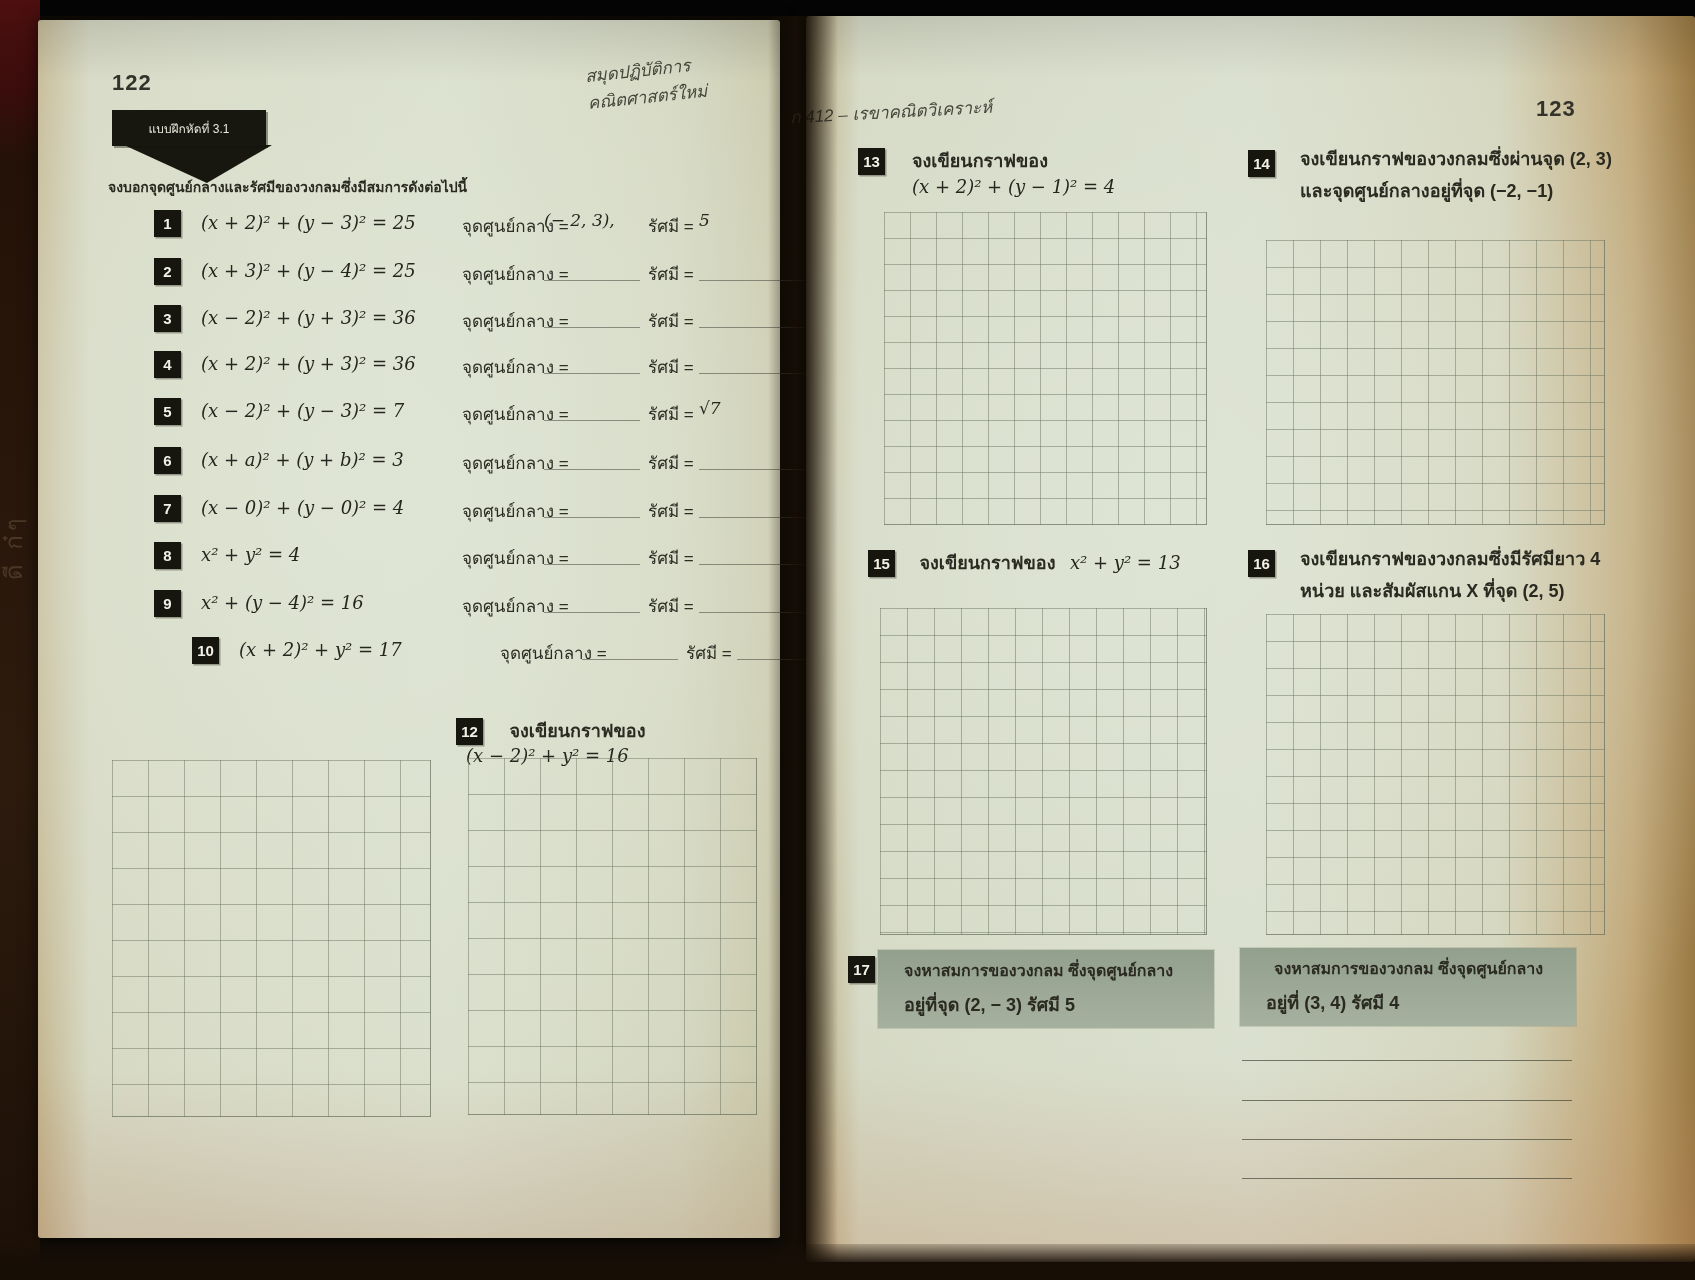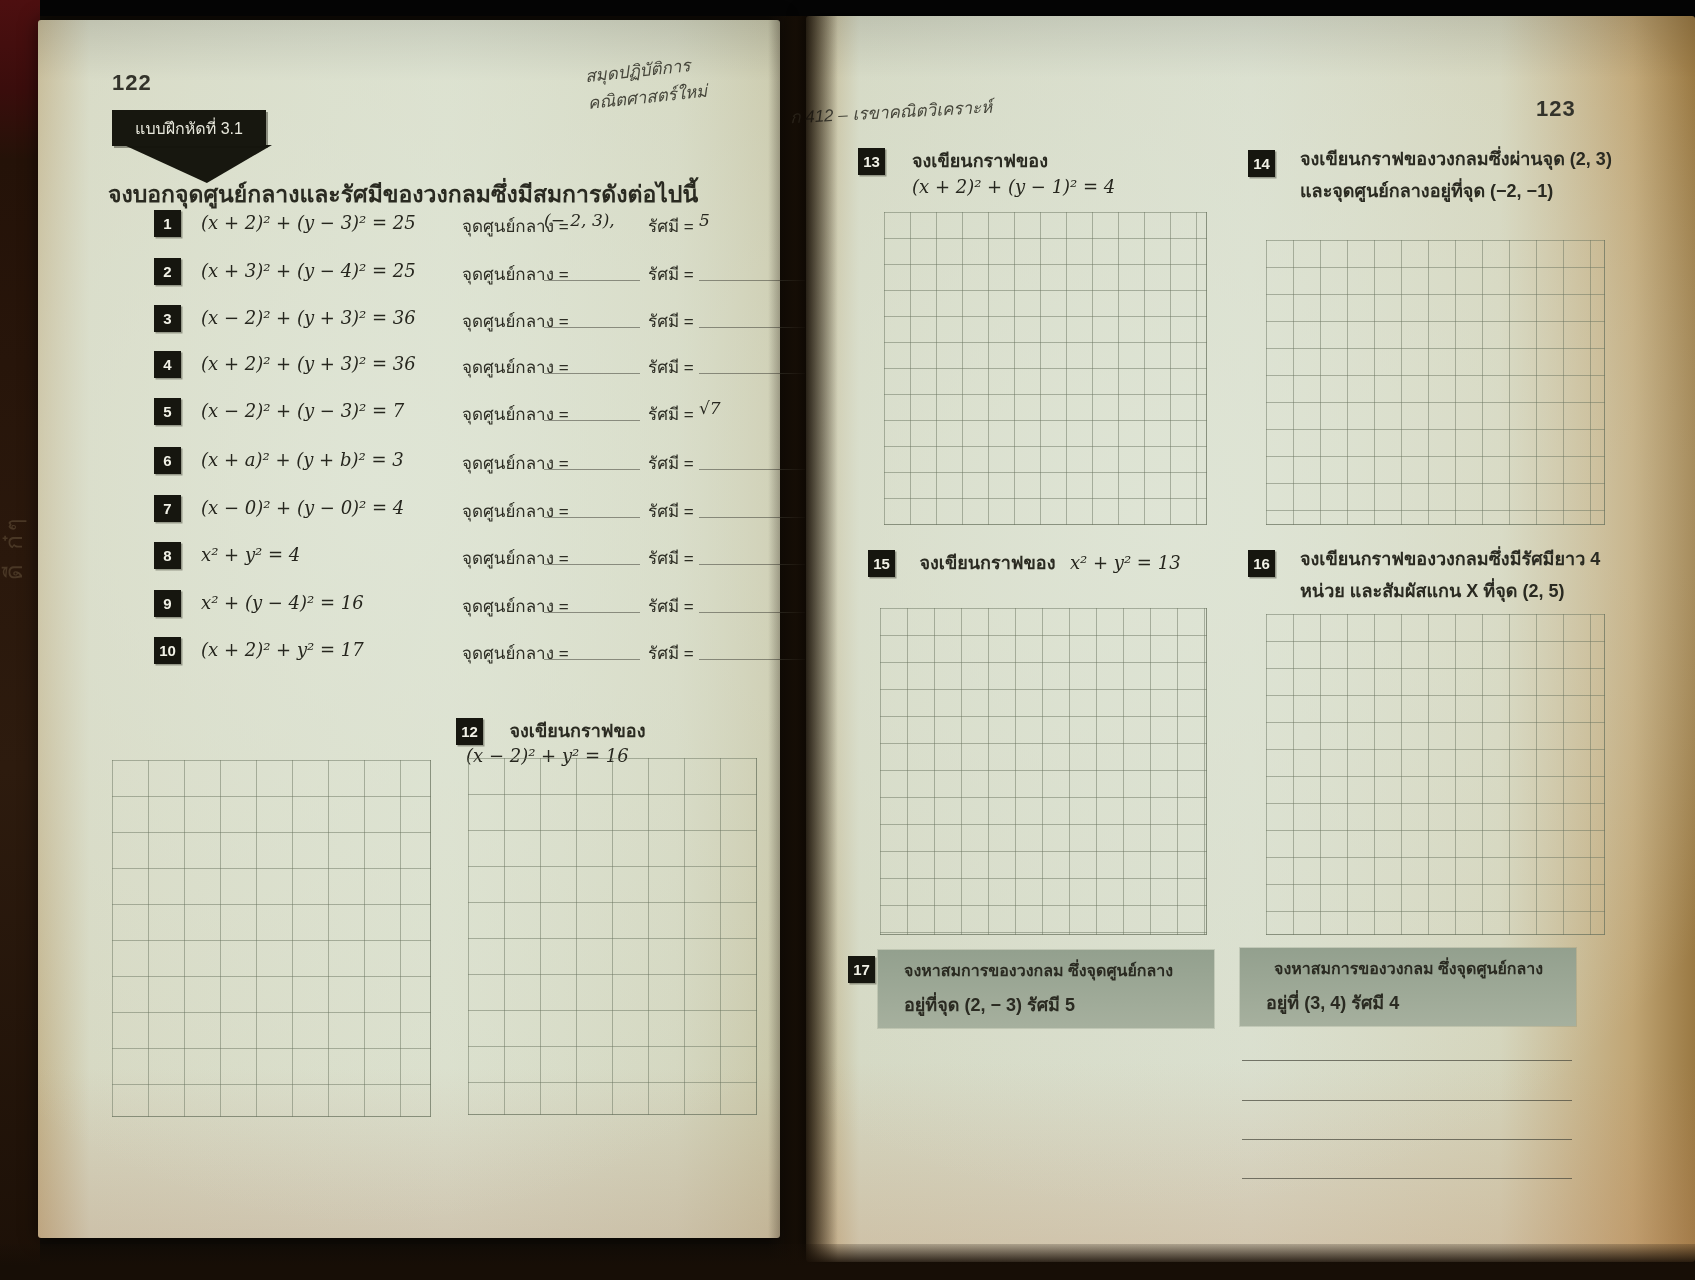--- a/index.html
+++ b/index.html
@@ -44,28 +44,28 @@
   .eq{font-family:"DejaVu Serif","Liberation Serif",serif;font-style:italic;
       font-size:18px;color:#26261e;white-space:nowrap;}
   .badge{
     display:inline-flex;align-items:center;justify-content:center;
     min-width:27px;height:27px;padding:0 3px;box-sizing:border-box;
     background:#16160f;color:#f1f1e6;font-weight:bold;font-size:15px;
     box-shadow:1.5px 1.5px 0 rgba(20,20,10,.35);
   }
   .ribbon{
     left:112px;top:112px;width:154px;height:36px;background:#17170f;
-    color:#e8e8dc;font-size:16px;display:flex;align-items:center;justify-content:center;
+    color:#e8e8dc;font-size:12px;display:flex;align-items:center;justify-content:center;
     box-shadow:2px 2px 0 rgba(20,20,10,.4);
   }
   .ribbon-arrow{
     left:124px;top:147px;width:148px;height:38px;background:#17170f;
     clip-path:polygon(0 0,100% 0,56% 100%);
   }
-  .instruction{left:108px;top:176px;font-size:23px;}
+  .instruction{left:108px;top:176px;font-size:14px;}
   
   .prow{left:0;width:790px;height:30px;}
   .prow .badge{position:absolute;left:116px;top:0;}
   .prow .peq{position:absolute;left:163px;top:2px;}
   .prow .clabel{position:absolute;left:424px;top:2px;font-size:17px;}
   .prow .cval{position:absolute;left:506px;top:0px;width:96px;height:22px;
       border-bottom:1.4px solid rgba(70,70,60,.55);
       font-family:"DejaVu Serif","Liberation Serif",serif;font-style:italic;font-size:17px;color:#26261e;}
   .prow .rlabel{position:absolute;left:610px;top:2px;font-size:17px;}
   .prow .rval{position:absolute;left:661px;top:0px;width:106px;height:22px;
@@ -179,21 +179,21 @@
     <span class="rval"></span>
   </div>
   <div class="abs prow" style="top:570px;">
     <span class="badge">9</span>
     <span class="eq peq">x² + (y − 4)²  =  16</span>
     <span class="th clabel">จุดศูนย์กลาง  =</span>
     <span class="cval"></span>
     <span class="th rlabel">รัศมี  =</span>
     <span class="rval"></span>
   </div>
-  <div class="abs prow" style="top:617px;">
+  <div class="abs prow" style="top:617px;margin-left:38px;">
     <span class="badge">10</span>
     <span class="eq peq">(x + 2)² + y²  =  17</span>
     <span class="th clabel">จุดศูนย์กลาง  =</span>
     <span class="cval"></span>
     <span class="th rlabel">รัศมี  =</span>
     <span class="rval"></span>
   </div>
 
   <div class="abs" style="left:418px;top:696px;">
     <span class="badge">12</span>

